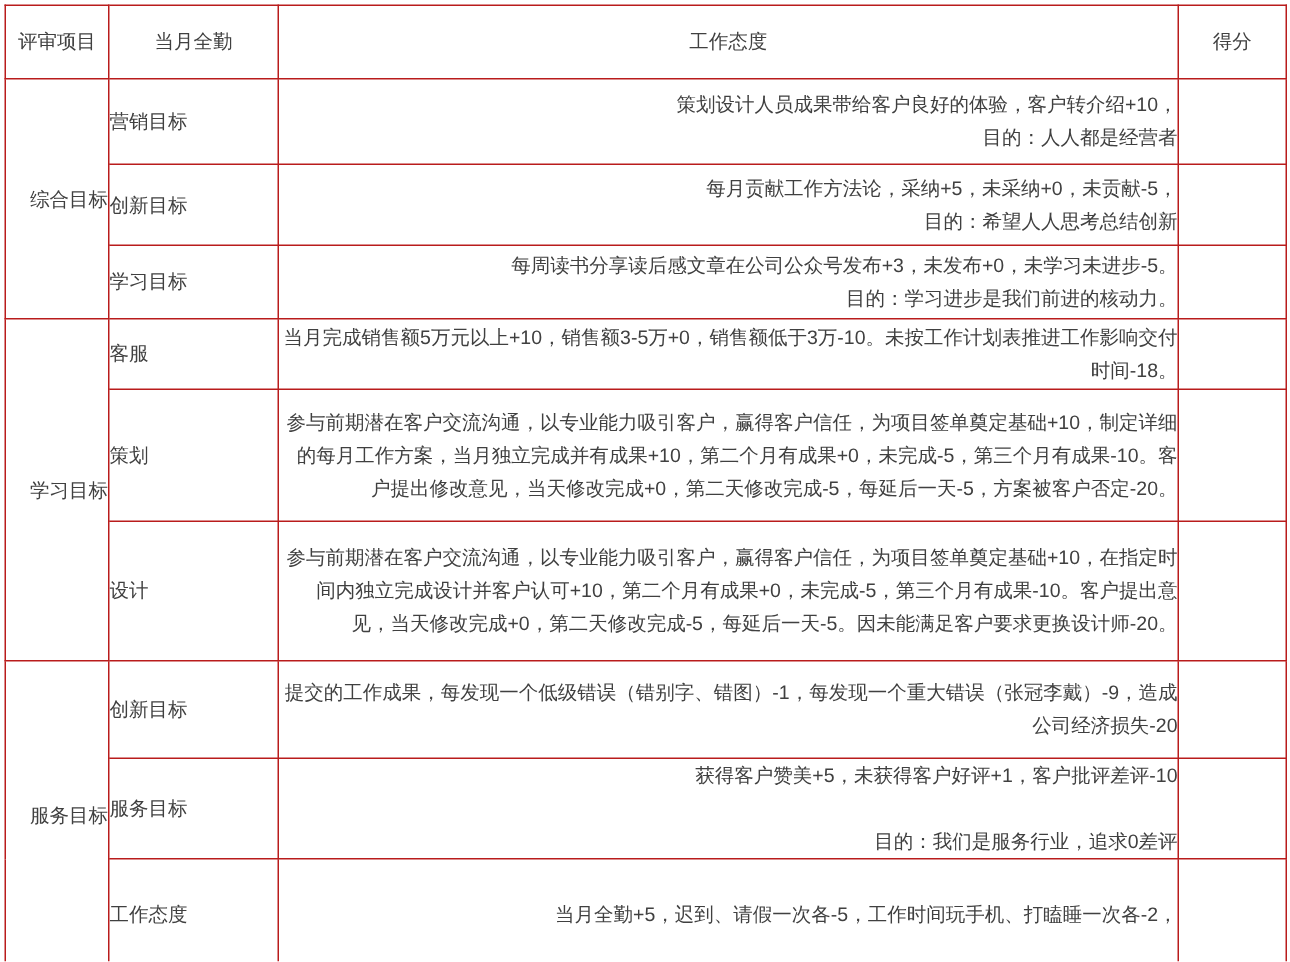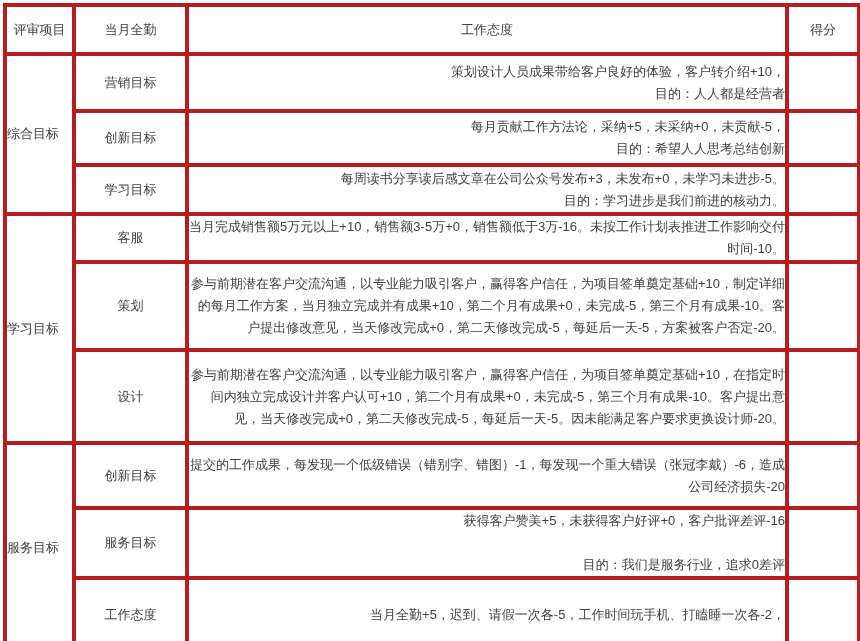--- a/index.html
+++ b/index.html
@@ -19,30 +19,30 @@
   table.review {
     border-collapse: collapse;
     table-layout: fixed;
     width: 854px;
     color: #404040;
     font-size: 13px;
     line-height: 22px;
   }
   table.review th,
   table.review td {
-    border: 4px solid #b91c1c;
+    border: 1px solid #b91c1c;
     box-sizing: border-box;
     vertical-align: middle;
     overflow: hidden;
     padding: 0;
     font-weight: normal;
   }
   th.hdr { text-align: center; }
-  td.c1 { text-align: left; }
-  td.c2 { text-align: center; padding: 0 4px 0 6px; }
+  td.c1 { text-align: right; }
+  td.c2 { text-align: left; padding: 0 4px 0 6px; }
   td.c3 { text-align: right; padding: 2px 4px 2px 6px; white-space: pre-line; }
   td.c4 { text-align: center; }
   tr.r-header { height: 49px; }
   tr.r-mktg   { height: 57px; }
   tr.r-innov  { height: 54px; margin-top: 40px; }
   tr.r-learn  { height: 49px; }
   tr.r-cs     { height: 47px; }
   tr.r-plan   { height: 88px; }
   tr.r-design { height: 93px; }
   tr.r-result { height: 65px; }
@@ -86,43 +86,43 @@
       <tr class="r-learn">
         <td class="c2">学习目标</td>
         <td class="c3">每周读书分享读后感文章在公司公众号发布+3，未发布+0，未学习未进步-5。
 目的：学习进步是我们前进的核动力。</td>
         <td class="c4"></td>
       </tr>
 
       <tr class="r-cs">
         <td class="c1" rowspan="3">学习目标</td>
         <td class="c2">客服</td>
-        <td class="c3">当月完成销售额5万元以上+10，销售额3-5万+0，销售额低于3万-16。未按工作计划表推进工作影响交付时间-10。</td>
+        <td class="c3">当月完成销售额5万元以上+10，销售额3-5万+0，销售额低于3万-10。未按工作计划表推进工作影响交付时间-18。</td>
         <td class="c4"></td>
       </tr>
       <tr class="r-plan">
         <td class="c2">策划</td>
         <td class="c3">参与前期潜在客户交流沟通，以专业能力吸引客户，赢得客户信任，为项目签单奠定基础+10，制定详细的每月工作方案，当月独立完成并有成果+10，第二个月有成果+0，未完成-5，第三个月有成果-10。客户提出修改意见，当天修改完成+0，第二天修改完成-5，每延后一天-5，方案被客户否定-20。</td>
         <td class="c4"></td>
       </tr>
       <tr class="r-design">
         <td class="c2">设计</td>
         <td class="c3">参与前期潜在客户交流沟通，以专业能力吸引客户，赢得客户信任，为项目签单奠定基础+10，在指定时间内独立完成设计并客户认可+10，第二个月有成果+0，未完成-5，第三个月有成果-10。客户提出意见，当天修改完成+0，第二天修改完成-5，每延后一天-5。因未能满足客户要求更换设计师-20。</td>
         <td class="c4"></td>
       </tr>
 
       <tr class="r-result">
         <td class="c1" rowspan="3">服务目标</td>
         <td class="c2">创新目标</td>
-        <td class="c3">提交的工作成果，每发现一个低级错误（错别字、错图）-1，每发现一个重大错误（张冠李戴）-6，造成公司经济损失-20</td>
+        <td class="c3">提交的工作成果，每发现一个低级错误（错别字、错图）-1，每发现一个重大错误（张冠李戴）-9，造成公司经济损失-20</td>
         <td class="c4"></td>
       </tr>
       <tr class="r-svc">
         <td class="c2">服务目标</td>
-        <td class="c3">获得客户赞美+5，未获得客户好评+0，客户批评差评-16
+        <td class="c3">获得客户赞美+5，未获得客户好评+1，客户批评差评-10
 
 目的：我们是服务行业，追求0差评</td>
         <td class="c4"></td>
       </tr>
       <tr class="r-att">
         <td class="c2">工作态度</td>
         <td class="c3">当月全勤+5，迟到、请假一次各-5，工作时间玩手机、打瞌睡一次各-2，</td>
         <td class="c4"></td>
       </tr>
     </tbody>

